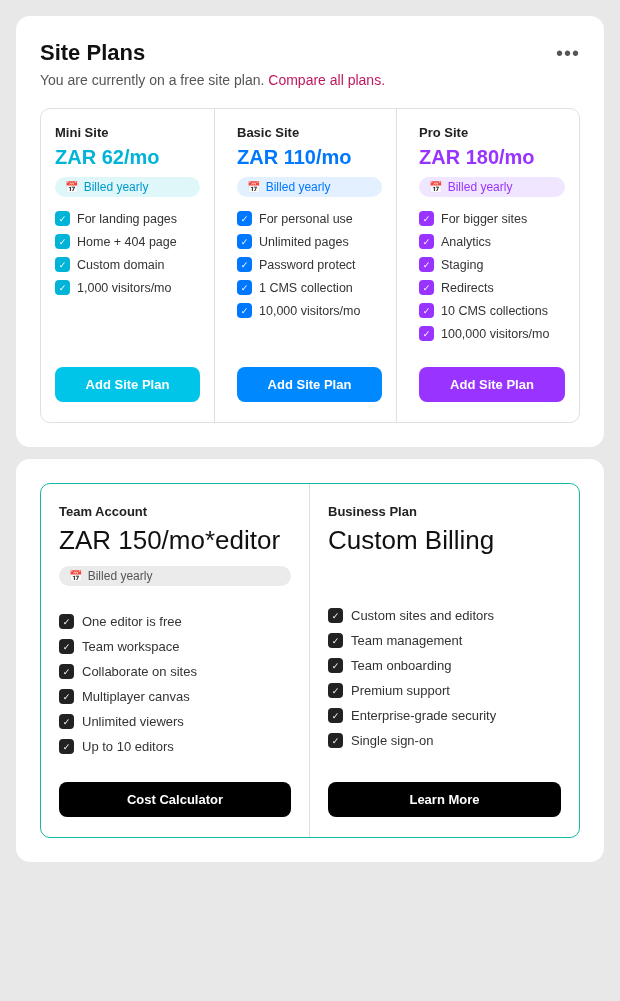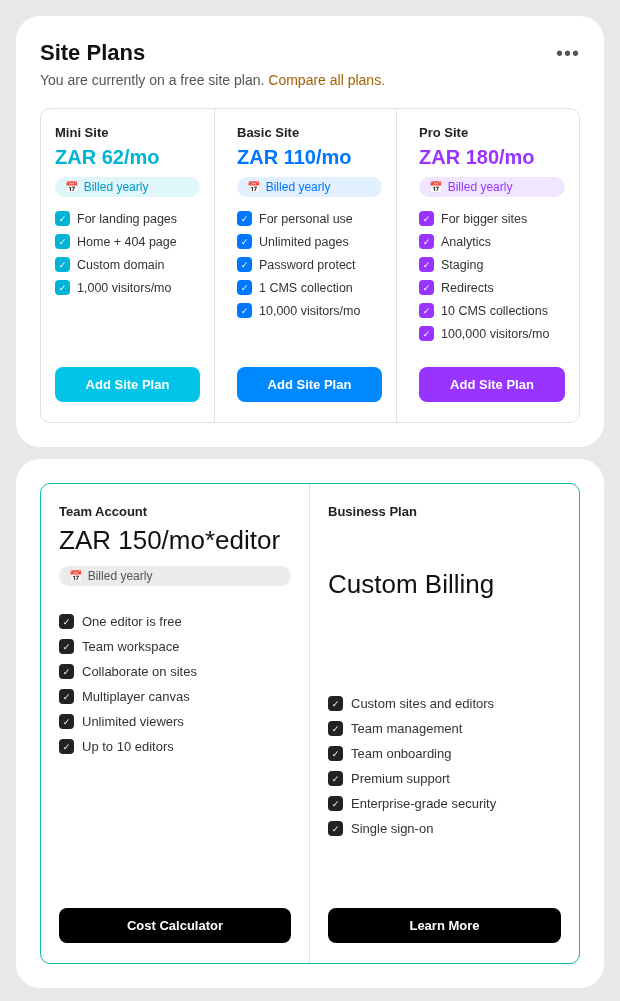--- a/index.html
+++ b/index.html
@@ -10,21 +10,21 @@
       min-height: 1001px;
       display: flex;
       flex-direction: column;
       align-items: center;
       padding: 16px;
       gap: 12px;
     }
 
     .card {
       background: #fff;
-      border-radius: 24px;
+      border-radius: 14px;
       padding: 24px;
       width: 100%;
     }
 
     .header-row {
       display: flex;
       justify-content: space-between;
       align-items: center;
       margin-bottom: 6px;
     }
@@ -42,21 +42,21 @@
       letter-spacing: 1px;
     }
 
     .subtitle {
       font-size: 14px;
       color: #555;
       margin-bottom: 20px;
     }
 
     .subtitle a {
-      color: #a16207;
+      color: #be185d;
       text-decoration: none;
     }
 
     
     .plans-grid {
       display: grid;
       grid-template-columns: 1fr 1fr 1fr;
       gap: 8px;
       border: 1px solid #e0e0e0;
       border-radius: 10px;
@@ -187,21 +187,20 @@
 
     .bottom-col {
       padding: 20px 18px 20px;
       border-right: 1px solid #e0e0e0;
       display: flex;
       flex-direction: column;
     }
 
     .bottom-col:last-child {
       border-right: none;
-      gap: 44px;
     }
 
     .bottom-plan-name {
       font-size: 13px;
       font-weight: 600;
       color: #222;
       margin-bottom: 6px;
     }
 
     .bottom-price {

